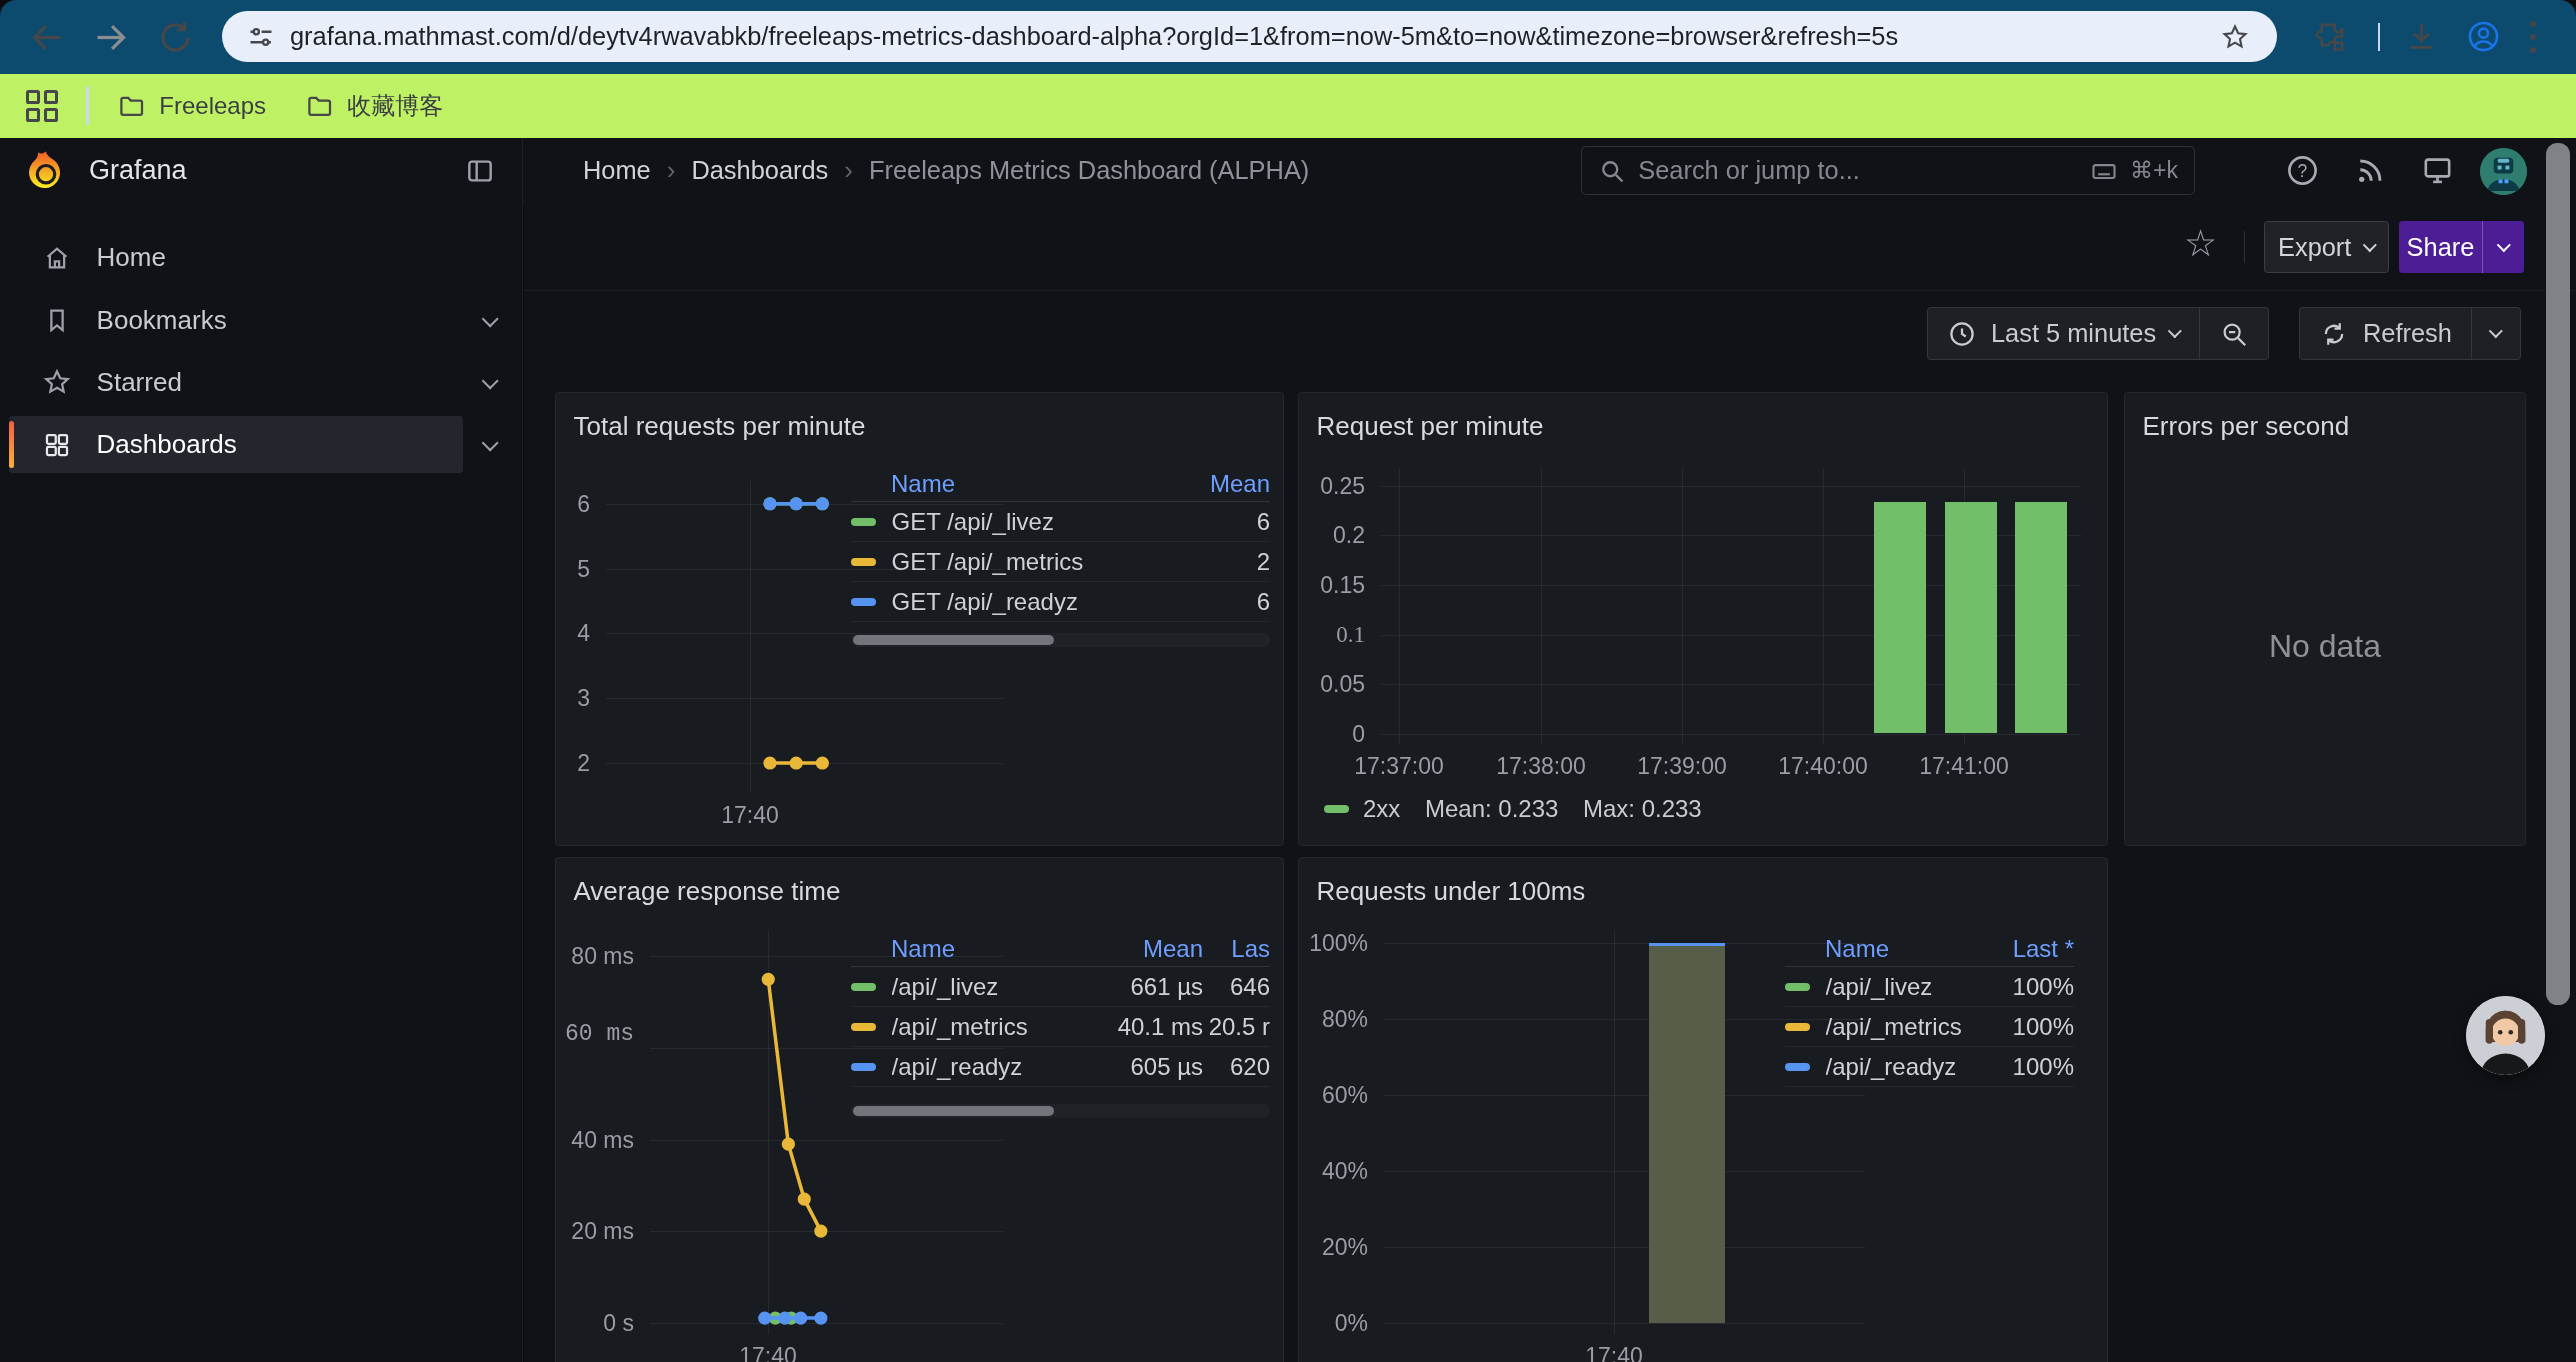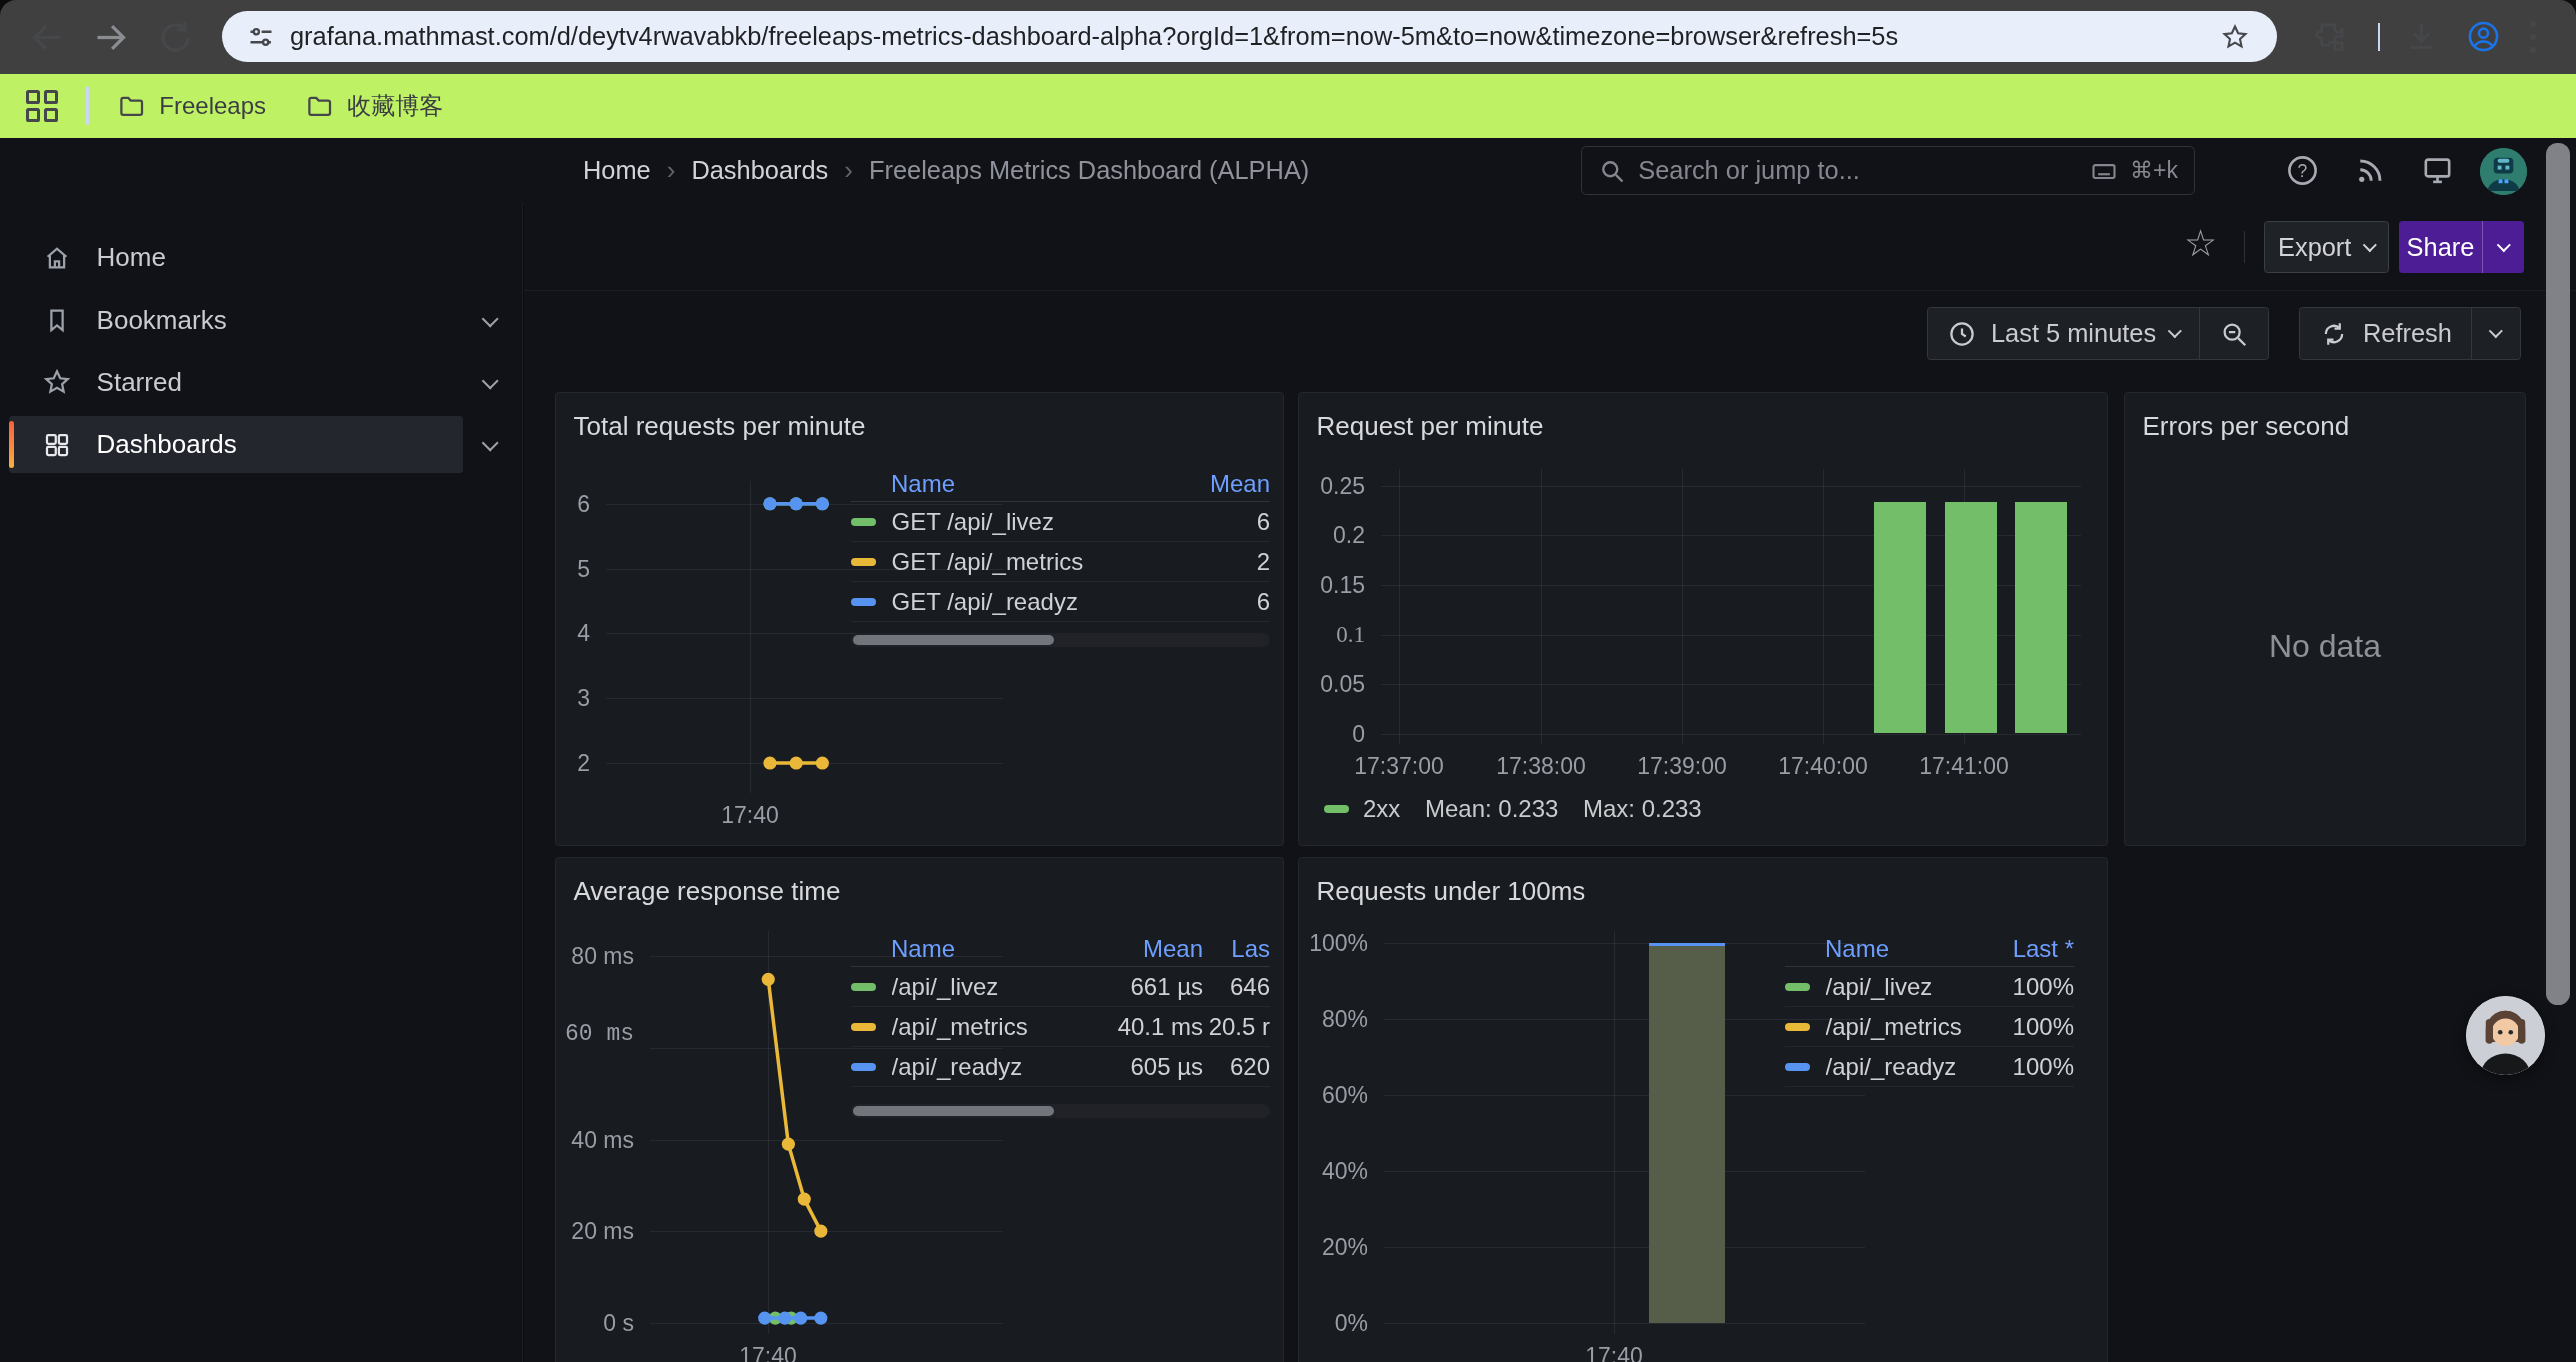--- a/index.html
+++ b/index.html
@@ -1,21 +1,21 @@
 <!DOCTYPE html>
 <html style="font-size:14px"><head>
 <meta charset="utf-8">
 <style>
   * { margin:0; padding:0; box-sizing:border-box; }
   html,body { width:2576px; height:1363px; overflow:hidden; background:#0b0c0e;
               font-family:"Liberation Sans", sans-serif; }
 
   
   .browser-toolbar { position:absolute; left:0; top:0; width:2576px; height:74px;
-    background:#404040; border-radius:16px 16px 0 0; }
+    background:#0c4a6e; border-radius:16px 16px 0 0; }
   .nav-ic { position:absolute; top:17.5px; width:39px; height:39px; color:#45474b; }
   .nav-ic svg { width:100%; height:100%; }
   .url-pill { position:absolute; left:222px; top:11.4px; width:2055px; height:51px;
     background:#e9eefb; border-radius:25.4px; display:flex; align-items:center; }
   .url-text { position:absolute; left:68px; top:0; height:51px; line-height:51px;
     width:1911px; font-size:25.4px; color:#1f2124; background:transparent; border:none;
     outline:none; white-space:nowrap; overflow:hidden; font-family:"Liberation Sans",sans-serif; }
   .pill-ic { position:absolute; top:11.4px; width:28px; height:28px; color:#45474b; }
   .pill-ic svg{ width:100%; height:100%; }
   .tb-right-ic { position:absolute; top:19px; width:35px; height:35px; color:#45474b; }
@@ -226,20 +226,39 @@
     <span class="folder-ic">
       <svg viewBox="0 0 24 24" fill="none" stroke="currentColor" stroke-width="1.8">
           <path d="M3.5 7A1.5 1.5 0 0 1 5 5.5h4l2 2.2h7.5A1.5 1.5 0 0 1 20 9.2v8.3a1.5 1.5 0 0 1-1.5 1.5H5A1.5 1.5 0 0 1 3.5 17.5z"></path>
         </svg>
     </span>
     <span>收藏博客</span>
   </div>
 </div>
 
 <div class="gf-header">
+  <div class="gf-header-left">
+    <svg class="gf-logo" viewBox="0 0 24 26">
+      <defs>
+          <linearGradient id="gfl" x1="0" y1="1" x2="0" y2="0">
+        <stop offset="0" stop-color="#fcee1f"></stop>
+            <stop offset="1" stop-color="#f15b2a"></stop>
+          </linearGradient>
+        </defs>
+      <path fill="url(#gfl)" d="M12 1c.6 2.6 2.4 3.6 4.6 5.1a9.6 9.6 0 1 1-11.8.6C6.4 5.3 7.3 3.4 7 1.4c1.3.9 2.4 1 3.4.4L12 1z"></path>
+      <circle cx="12" cy="15" r="5.4" fill="none" stroke="#1c1e22" stroke-width="2"></circle>
+    </svg>
+    <span class="gf-brand">Grafana</span>
+    <span class="gf-toggle">
+      <svg viewBox="0 0 24 24" fill="none" stroke="currentColor" stroke-width="1.8">
+          <rect x="4" y="5" width="16" height="14" rx="2"></rect>
+          <line x1="9.5" y1="5" x2="9.5" y2="19"></line>
+        </svg>
+    </span>
+  </div>
   <div class="breadcrumb">
     <span class="crumb">Home</span>
     <span class="crumb-sep">›</span>
     <span class="crumb">Dashboards</span>
     <span class="crumb-sep">›</span>
     <span class="crumb-last">Freeleaps Metrics Dashboard (ALPHA)</span>
   </div>
   <div class="gf-search">
     <span class="sc-ic">
       <svg viewBox="0 0 24 24" fill="none" stroke="currentColor" stroke-width="2">

